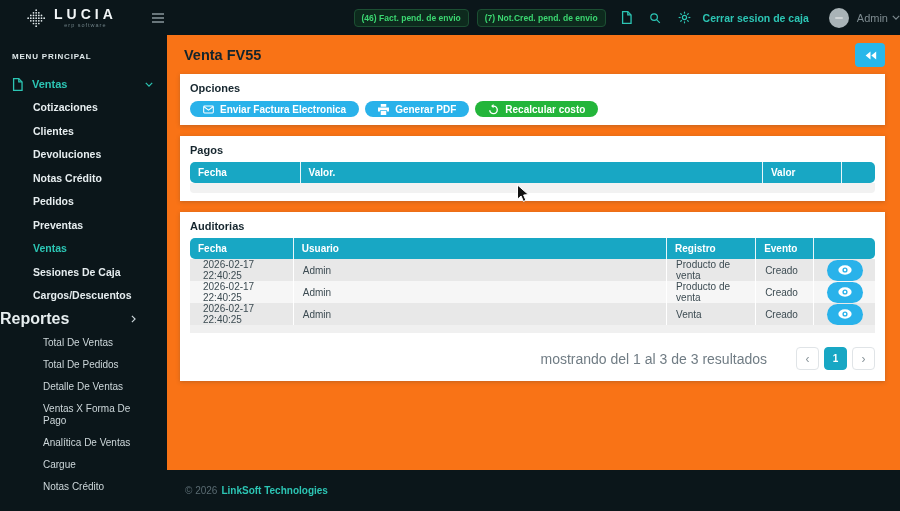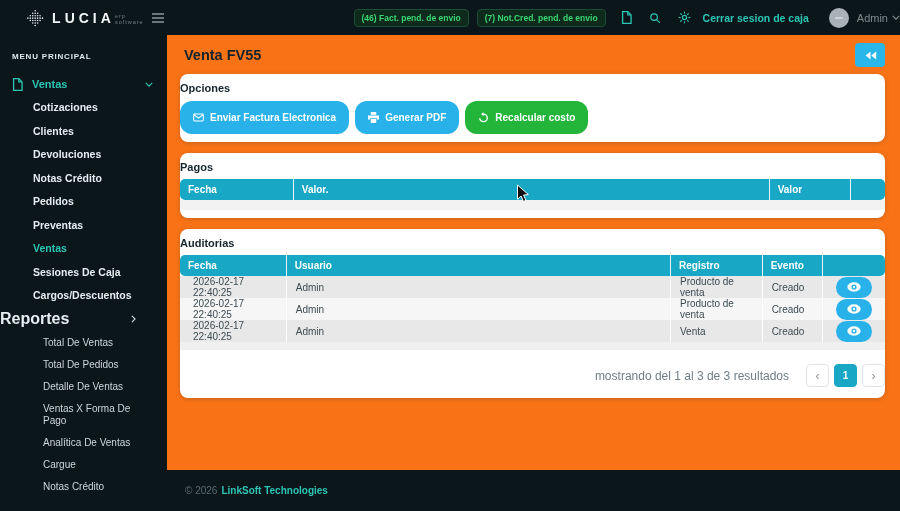--- a/index.html
+++ b/index.html
@@ -2,21 +2,21 @@
 <html><head>
 <meta charset="utf-8">
 <style>
   *{margin:0;padding:0;box-sizing:border-box}
   html,body{width:900px;height:511px;overflow:hidden;font-family:"Liberation Sans",sans-serif;background:#edeff1}
   .app{position:relative;width:900px;height:511px}
 
   
   .topbar{position:absolute;top:0;left:0;width:900px;height:35px;background:#0b161a;display:flex;align-items:center;z-index:6}
   .logo-row{width:148px;display:flex;align-items:center;gap:7px;padding-left:25px}
-  .logo-stack{display:flex;flex-direction:row;align-items:flex-end}
+  .logo-stack{display:flex;flex-direction:column;align-items:center}
   .logo-text{color:#f2f6f7;font-size:14px;font-weight:700;letter-spacing:4px;line-height:14px}
   .tagline{color:#6f8187;font-size:5.5px;letter-spacing:1px;margin-top:1px}
   .hamburger{background:none;border:none;cursor:pointer;display:flex;align-items:center;padding:4px;margin-left:0}
   .nav-right{margin-left:auto;display:flex;align-items:center;}
   .badge{background:#0d2a1d;border:1px solid #1c4f33;color:#3bd671;font-size:8.5px;font-weight:700;padding:3px 7px;border-radius:4px;margin-left:8px;white-space:nowrap}
   .nav-icon-btn{background:none;border:none;cursor:pointer;display:flex;align-items:center;margin-left:13px;padding:2px}
   .session-link{color:#2cc5b4;font-size:10.5px;font-weight:600;margin-left:10px;cursor:pointer;white-space:nowrap}
   .avatar{width:20px;height:20px;border-radius:50%;background:#a9b3b7;margin-left:20px;display:flex;align-items:center;justify-content:center;cursor:pointer}
   .avatar-dash{width:8px;height:2px;background:#cfd4d6;border-radius:1px}
   .user-name{color:#7d8a8f;font-size:11px;margin-left:8px;cursor:pointer}
@@ -34,40 +34,40 @@
   .reportes-item{height:23.5px;display:flex;align-items:center;padding-right:31px;color:#e6edef;font-size:16px;font-weight:600;cursor:pointer}
   .reportes-item .r-chev{margin-left:auto;display:flex;align-items:center}
   .report-list{list-style:none;margin-top:1px}
   .report-item{padding:5px 18px 5px 43px;color:#cdd7da;font-size:10px;font-weight:500;line-height:12px;cursor:pointer}
 
   
   .content{position:absolute;left:167px;top:35px;width:733px;height:435px;background:#f97316;z-index:1}
   .title-row{display:flex;align-items:center;justify-content:space-between;padding:8px 15px 7px 17px}
   .page-title{font-size:14.5px;font-weight:700;color:#13242c}
   .collapse-btn{width:30px;height:24px;background:#29b7ea;border:none;border-radius:4px;display:flex;align-items:center;justify-content:center;cursor:pointer}
-  .card{background:#fff;border-radius:8px;margin:0 15px 11px 13px;box-shadow:0 1px 4px rgba(40,50,60,.25);padding:8px 0}
+  .card{background:#fff;border-radius:0;margin:0 15px 11px 13px;box-shadow:0 1px 4px rgba(40,50,60,.25);padding:8px 10px}
   .card-title{font-size:11px;font-weight:700;color:#16262e}
   .btn-row{display:flex;gap:6px;margin-top:7px}
-  .pill-btn{display:flex;align-items:center;gap:6px;height:33px;padding:0 13px;border:none;border-radius:12px;color:#fff;font-size:10px;font-weight:600;font-family:inherit;cursor:pointer;white-space:nowrap}
+  .pill-btn{display:flex;align-items:center;gap:6px;height:16px;padding:0 13px;border:none;border-radius:12px;color:#fff;font-size:10px;font-weight:600;font-family:inherit;cursor:pointer;white-space:nowrap}
   .pill-btn.blue{background:#29b2ea}
   .pill-btn.green{background:#23b53a}
   table{width:100%;border-collapse:separate;border-spacing:0;margin-top:6px}
   th{background:#18a7c4;color:#fff;font-size:10px;font-weight:700;text-align:left;padding:0 8px;height:21px;border-left:1px solid rgba(255,255,255,.9)}
   th:first-child{border-left:none;border-top-left-radius:5px;border-bottom-left-radius:5px}
   th:last-child{border-top-right-radius:5px;border-bottom-right-radius:5px}
   td{font-size:10px;color:#3c4b52;padding:0 9px;height:16px;border-left:1px solid #fff}
   td:first-child{border-left:none;padding-left:13px}
   tr.odd td{background:#e8e8e8}
   tr.even td{background:#f6f6f6}
   .empty-strip{height:10px;background:#f2f2f2;border-radius:0 0 4px 4px}
   .audit-strip{height:8px;background:#f0f0f0}
   .action-cell{text-align:center}
   .eye-btn{width:36px;height:21px;border-radius:11px;background:#29b2ea;border:none;display:inline-flex;align-items:center;justify-content:center;cursor:pointer;vertical-align:middle}
   .pagination-row{display:flex;align-items:center;justify-content:flex-end;gap:5px;margin-top:14px;padding-bottom:3px}
-  .page-summary{font-size:12px;color:#707c84;margin-right:12px}
+  .page-summary{font-size:14px;color:#707c84;margin-right:24px}
   .page-btn{width:23px;height:23px;border:1px solid #e0e4e7;background:#fff;border-radius:4px;color:#8a959b;font-size:12px;display:flex;align-items:center;justify-content:center;cursor:pointer;font-family:inherit;line-height:1}
   .page-btn.active{background:#18a7c4;color:#fff;border-color:#18a7c4;font-size:10px;font-weight:600}
 
   
   .footer{position:absolute;left:167px;bottom:0;width:733px;height:41px;background:#0b161a;display:flex;align-items:center;padding-left:18px;font-size:10px;z-index:5}
   .footer .copy{color:#5a6b72;margin-right:4px}
   .footer .company{color:#2cc5b4;font-weight:700;text-decoration:none;cursor:pointer}
 
   .cursor{position:absolute;left:516px;top:184px;z-index:30;pointer-events:none}
 </style>

